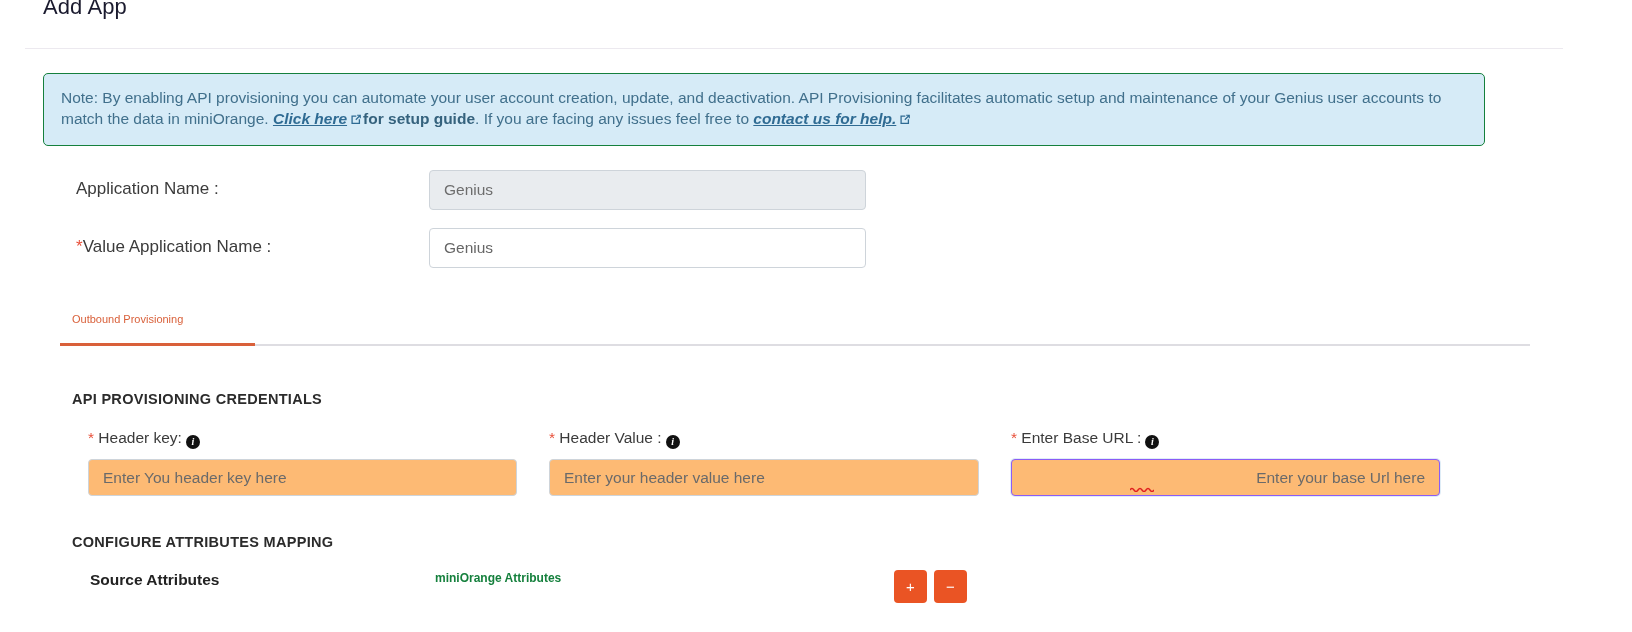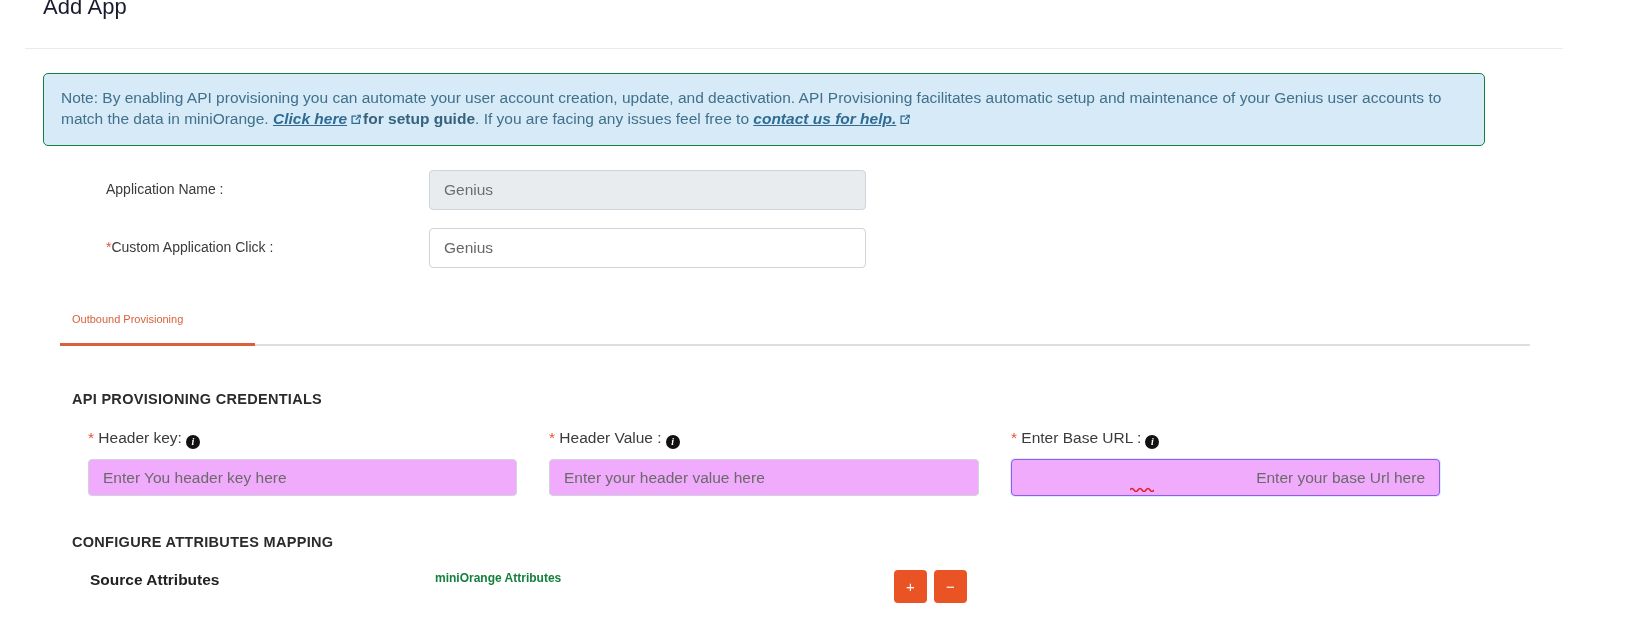--- a/index.html
+++ b/index.html
@@ -88,25 +88,24 @@
     left: 0;
     width: 1632px;
   }
   #row-app-name { top: 170px; height: 42px; }
   #row-custom-name { top: 228px; height: 42px; }
 
   .form-label {
     position: absolute;
     left: 76px;
     top: 8px;
-    font-size: 14px;
+    font-size: 17px;
     color: #3b3b3b;
     line-height: 22px;
     white-space: nowrap;
-    margin-left: 30px;
   }
   .req-star {
     color: #e8503a;
   }
   .form-input {
     position: absolute;
     left: 429px;
     top: 0;
     width: 437px;
     height: 40px;
@@ -204,21 +203,21 @@
   }
   .field-input {
     position: absolute;
     left: 0;
     top: 31px;
     width: 100%;
     height: 37px;
     box-sizing: border-box;
     border: 1px solid #ced4da;
     border-radius: 4px;
-    background: #f0abfc;
+    background: #fdba74;
     font-family: "Liberation Sans", sans-serif;
     font-size: 15.5px;
     color: #6a6a6a;
     padding: 0 14px;
     outline: none;
   }
   .field-input.focused {
     border: 1px solid #8b5cf6;
     box-shadow: 0 0 0 1px rgba(127,182,224,0.25);
     text-align: right;
@@ -302,21 +301,21 @@
         </svg></span>
   </div>
 </div>
 
 <div class="form-row" id="row-app-name">
   <div class="form-label">Application Name :</div>
   <input class="form-input disabled" type="text" disabled="" value="Genius" style="">
 </div>
 
 <div class="form-row" id="row-custom-name">
-  <div class="form-label"><span class="req-star">*</span><span>Custom Application Click :</span></div>
+  <div class="form-label"><span class="req-star">*</span><span>Value Application Name :</span></div>
   <input class="form-input" type="text" value="Genius" style="">
 </div>
 
 <div id="tabs-wrap">
   <div id="tab-underline-track"></div>
   <div id="tab-outbound">Outbound Provisioning</div>
   <div id="tab-active-bar"></div>
 </div>
 
 <div id="section-credentials-title">API PROVISIONING CREDENTIALS</div>

